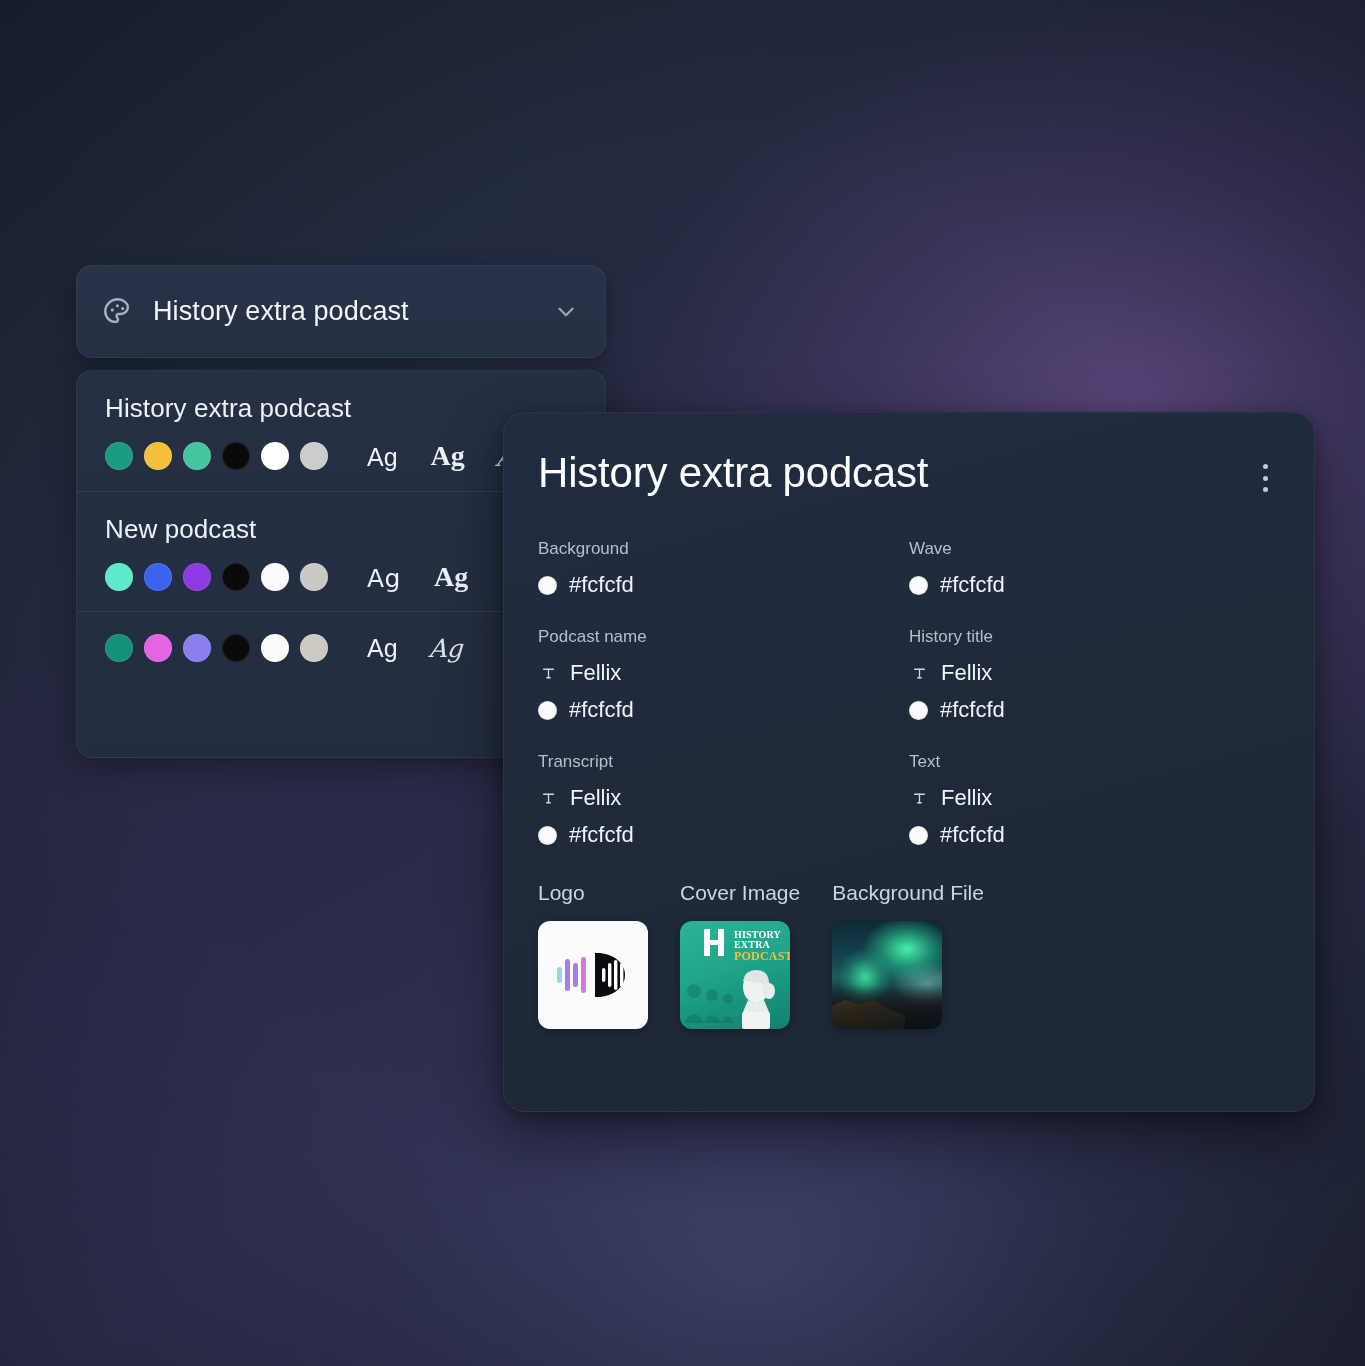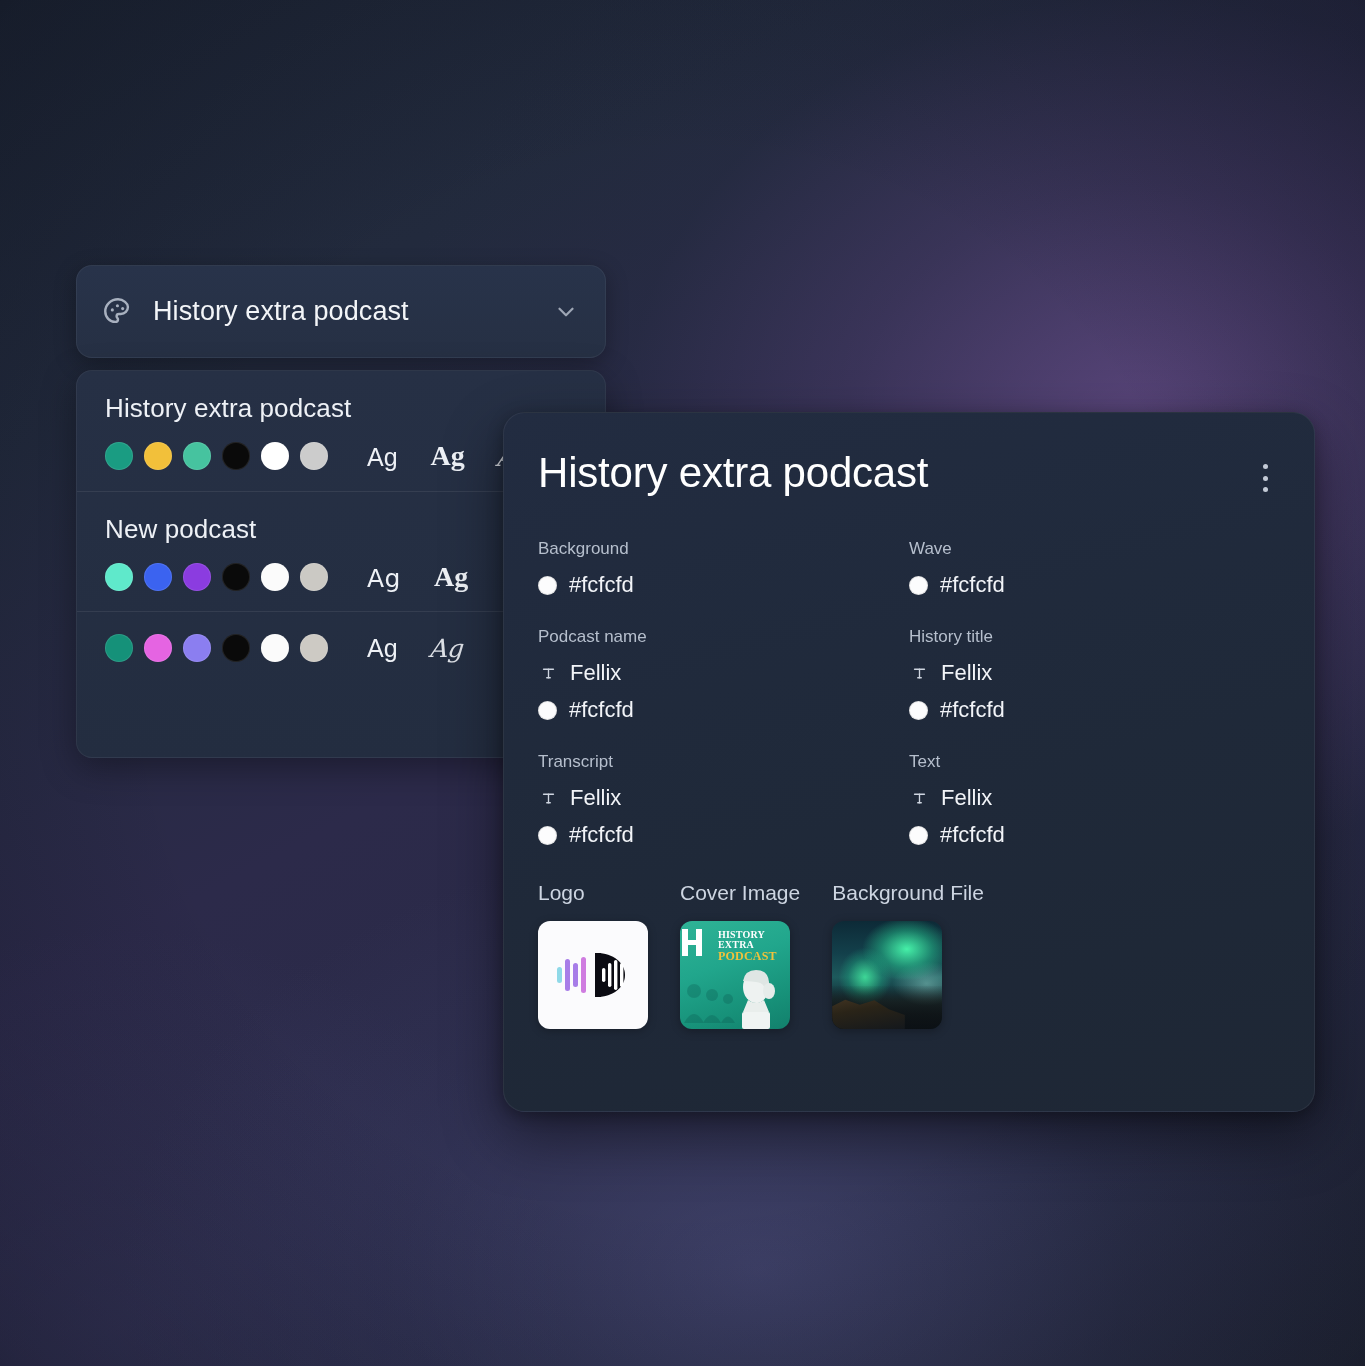--- a/index.html
+++ b/index.html
@@ -220,22 +220,22 @@
   .asset-thumb.waveform { background: #323d52; box-shadow: 0 2px 8px rgba(0,0,0,0.22); }
   .asset-thumb.cover, .asset-thumb.bgfile { box-shadow: 0 2px 10px rgba(0,0,0,0.30); }
 
   .cover-art {
     width: 100%; height: 100%;
     background: linear-gradient(160deg, #2fb396 0%, #21a68c 40%, #179179 75%, #12806c 100%);
     position: relative;
     overflow: hidden;
   }
   .cover-logo {
-    position: absolute; left: 0; top: 8px;
-    display: flex; align-items: flex-start; gap: 14px;
+    position: absolute; left: 22px; top: 8px;
+    display: flex; align-items: flex-start; gap: 8px;
   }
   .cover-h {
     width: 24px; height: 27px;
     position: relative;
   }
   .cover-h::before, .cover-h::after {
     content: ""; position: absolute; top: 0; width: 6px; height: 27px; background: #fff;
   }
   .cover-h::before { left: 2px; }
   .cover-h::after { right: 2px; }

